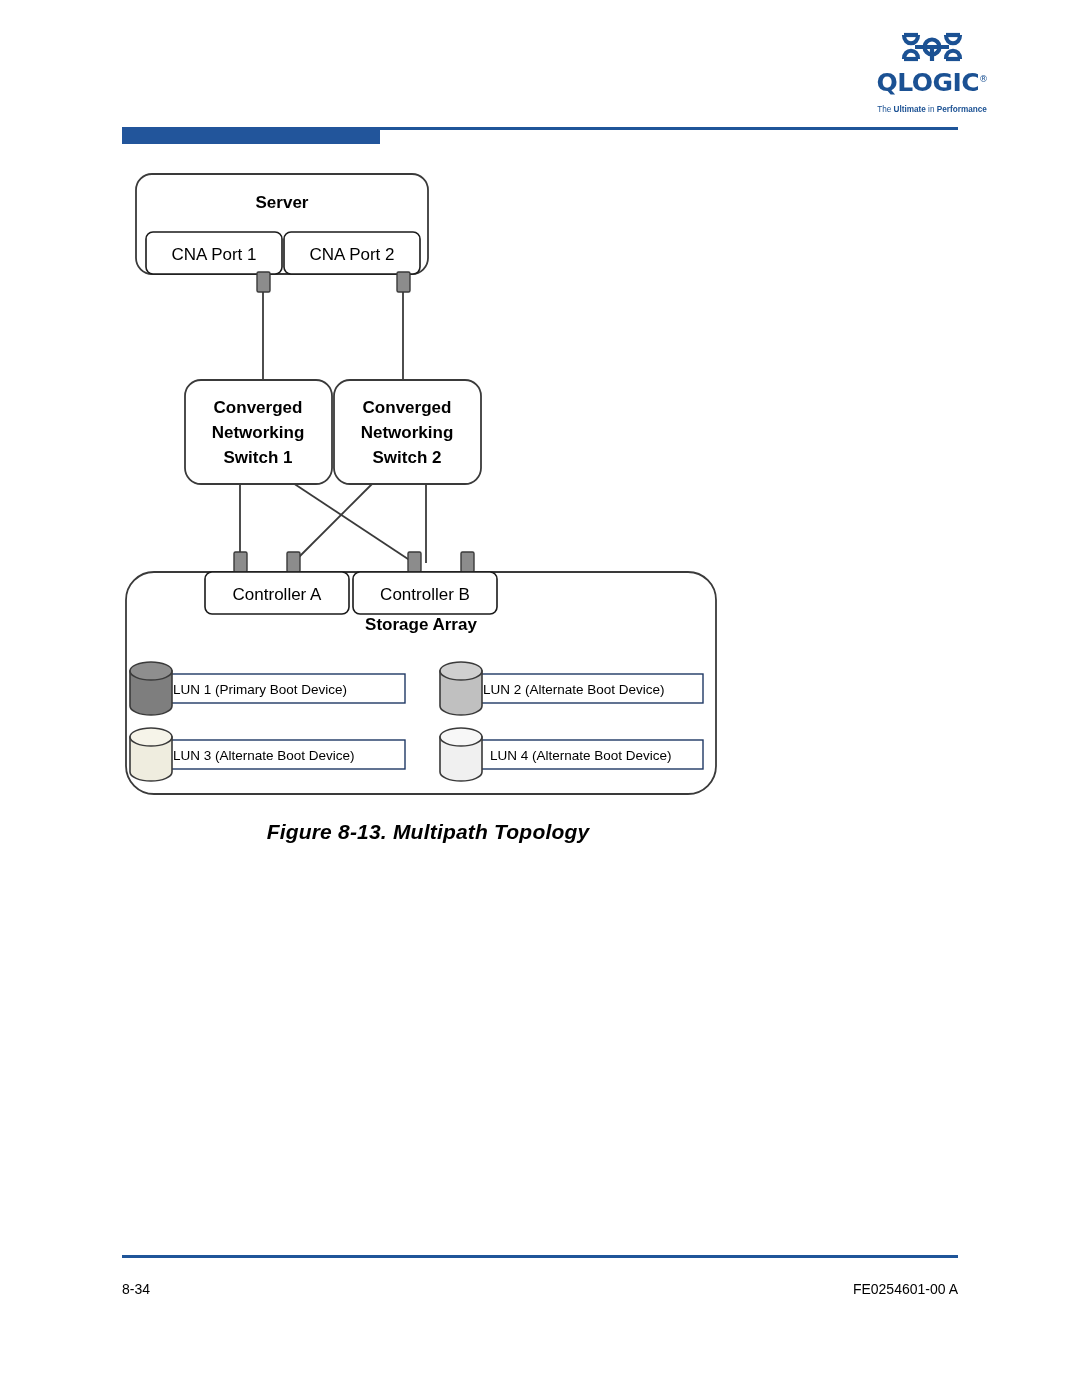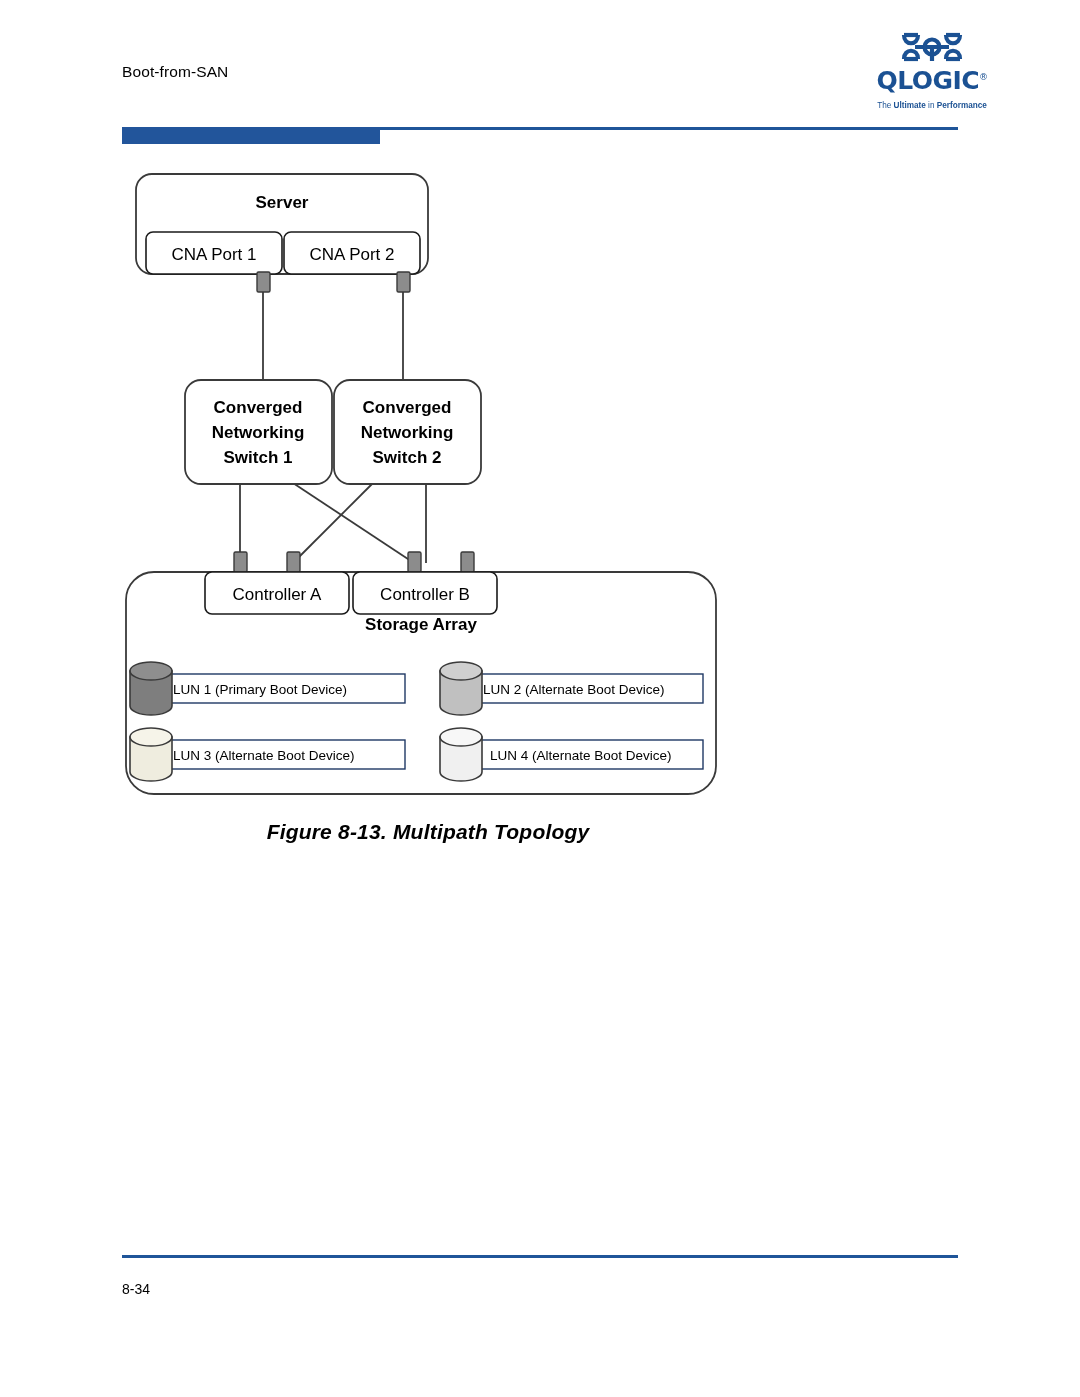--- a/index.html
+++ b/index.html
@@ -45,21 +45,21 @@
   .qlogic-mark {
     display: block;
     margin: 0 auto 2px auto;
   }
   .qlogic-word {
     font-family: "DejaVu Sans", sans-serif;
     font-weight: bold;
     font-size: 25px;
     letter-spacing: -0.5px;
     color: #1B5193;
-    line-height: 26px;
+    line-height: 31px;
     position: relative;
     display: inline-block;
   }
   .qlogic-reg {
     font-size: 9px;
     vertical-align: super;
     font-weight: normal;
   }
   .qlogic-tag {
     font-size: 8.2px;
@@ -140,21 +140,20 @@
 
   
   text { font-family: "Liberation Sans", sans-serif; fill: #000; }
 </style>
 </head>
 <body>
 
 <div class="page-header">
 
   <div class="header-text">
-    <div class="header-line-2">Boot-from-SAN</div>
   </div>
 
   <div class="qlogic-logo">
     <svg class="qlogic-mark" width="62" height="30" viewBox="0 0 62 30">
       <g fill="none" stroke="#1B5193" stroke-width="4.2" stroke-linecap="butt">
         <path d="M3 3 C3 14, 17 14, 17 3"></path>
         <path d="M17 27 C17 16, 3 16, 3 27"></path>
         <path d="M59 3 C59 14, 45 14, 45 3"></path>
         <path d="M45 27 C45 16, 59 16, 59 27"></path>
         <line x1="3" y1="3" x2="17" y2="3"></line>
@@ -292,13 +291,14 @@
     </g>
 
   </svg>
 
   <div class="figure-caption">Figure 8-13. Multipath Topology</div>
 </div>
 
 <div class="page-footer">
   <div class="footer-rule"></div>
   <div class="footer-page">8-34</div>
+  <div class="footer-doc">FE0254601-00 A</div>
 </div>
 
 </body></html>

